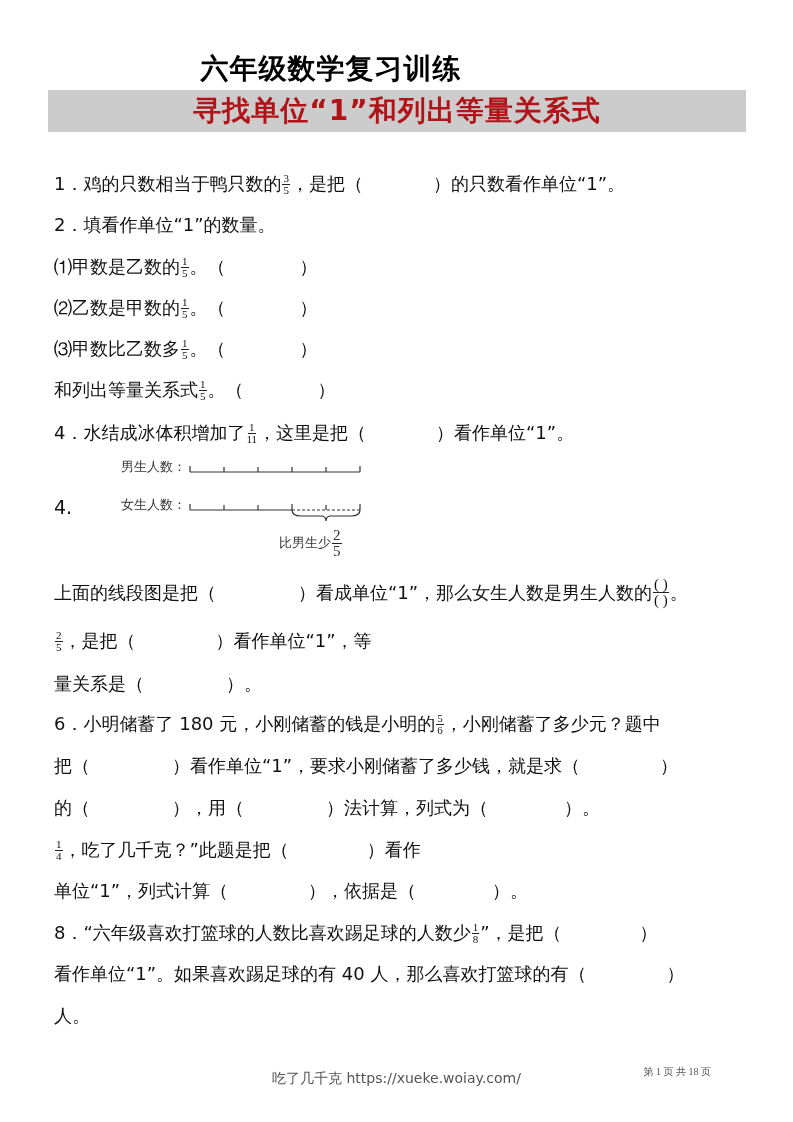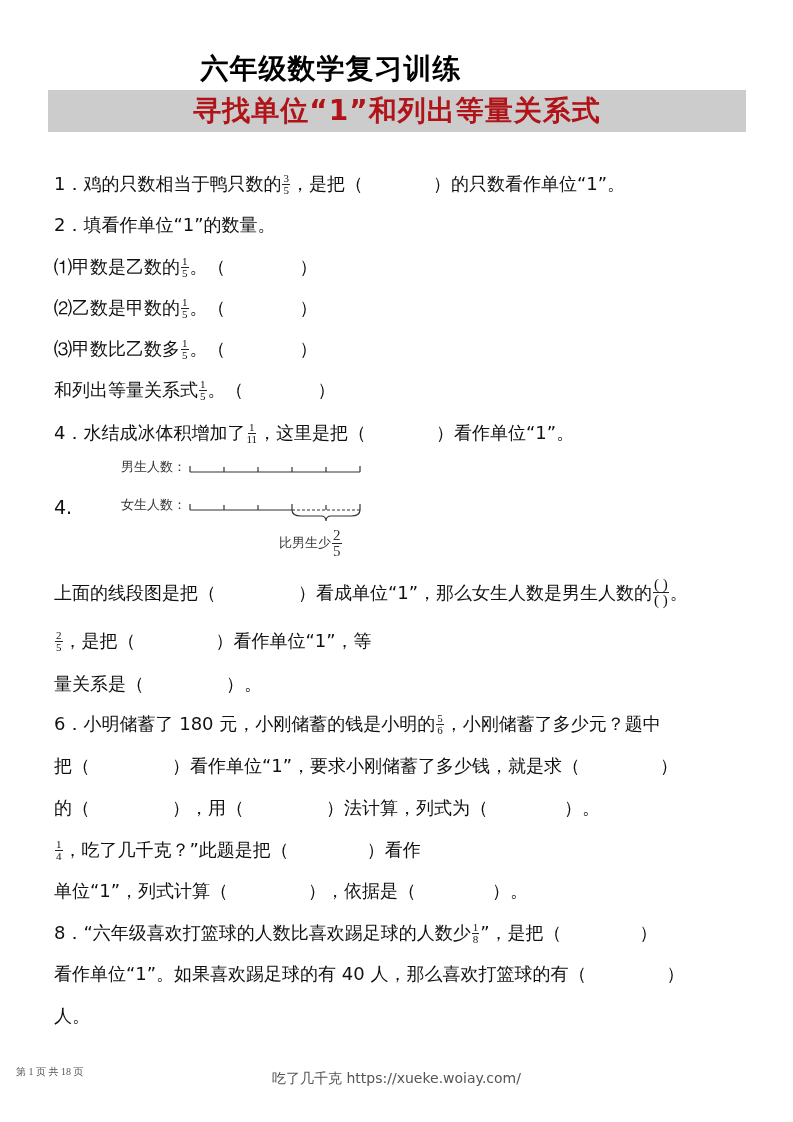--- a/index.html
+++ b/index.html
@@ -12,21 +12,21 @@
   .band span { display: inline-block; font-size: 28px; font-weight: bold; color: #b01419; line-height: 42px; letter-spacing: 1px; }
   .line { position: absolute; left: 54px; font-size: 18px; white-space: nowrap; line-height: 24px; }
   .frac { display: inline-flex; flex-direction: column; align-items: center; vertical-align: middle;
           font-family: "Liberation Serif", serif; font-size: 11px; line-height: 11px; margin: 0 1px; position: relative; top: -1px; }
   .frac .num { border-bottom: 1px solid #222; padding: 0 1px; }
   .frac.big { font-size: 15px; line-height: 15px; }
   .blank { display: inline-block; }
   .diagram { position: absolute; left: 80px; top: 458px; width: 260px; height: 100px; margin-left: 41px; }
   .diag-label { position: absolute; font-family: "Liberation Serif", serif; font-size: 13px; color: #333; }
   .footer { position: absolute; left: 0; width: 793px; top: 1070px; text-align: center; font-size: 14px; color: #555; }
-  .footer .pg { position: absolute; left: 16px; width: 711px; top: -5px; text-align: left; font-size: 10px; color: #555; font-family: "Liberation Serif", serif; }
+  .footer .pg { position: absolute; left: 0; width: 711px; top: -5px; text-align: right; font-size: 10px; color: #555; font-family: "Liberation Serif", serif; }
 </style>
 </head>
 <body>
 
 <div class="title">六年级数学复习训练</div>
 <div class="band">
   <span>寻找单位“1”和列出等量关系式</span>
 </div>
 
 <div class="line" style="top:172px">

